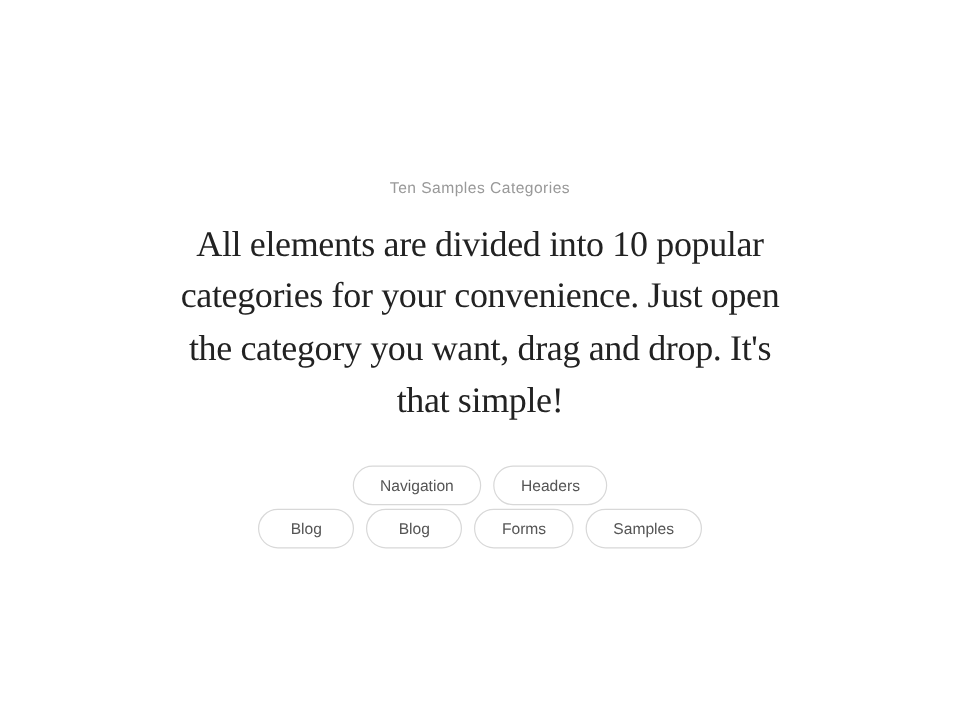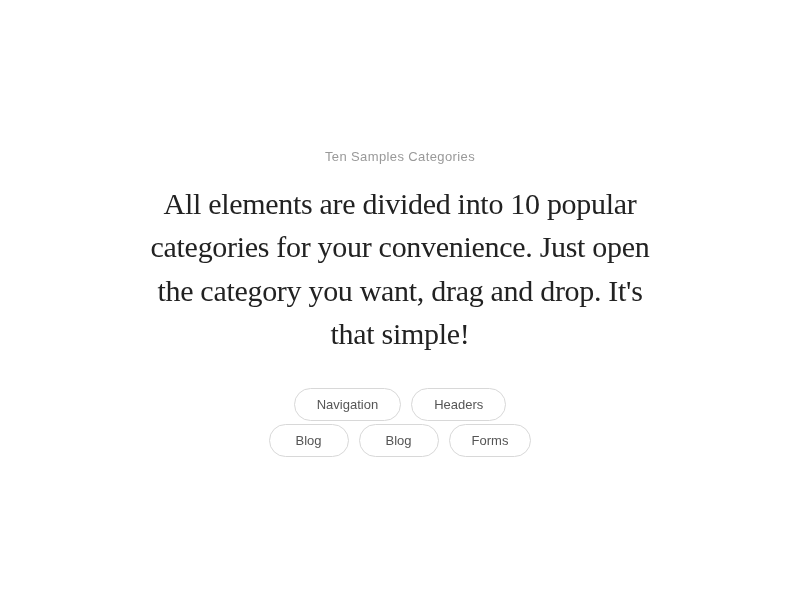--- a/index.html
+++ b/index.html
@@ -82,15 +82,16 @@
     <div class="categories-row">
 
     <button class="category-pill">Navigation</button>
         <button class="category-pill">Headers</button>
       </div>
     <div class="categories-row">
 
     <button class="category-pill">Blog</button>
         <button class="category-pill">Blog</button>
         <button class="category-pill">Forms</button>
+        <button class="category-pill">Samples</button>
       </div>
   </div>
 </div>
 
 </body></html>

